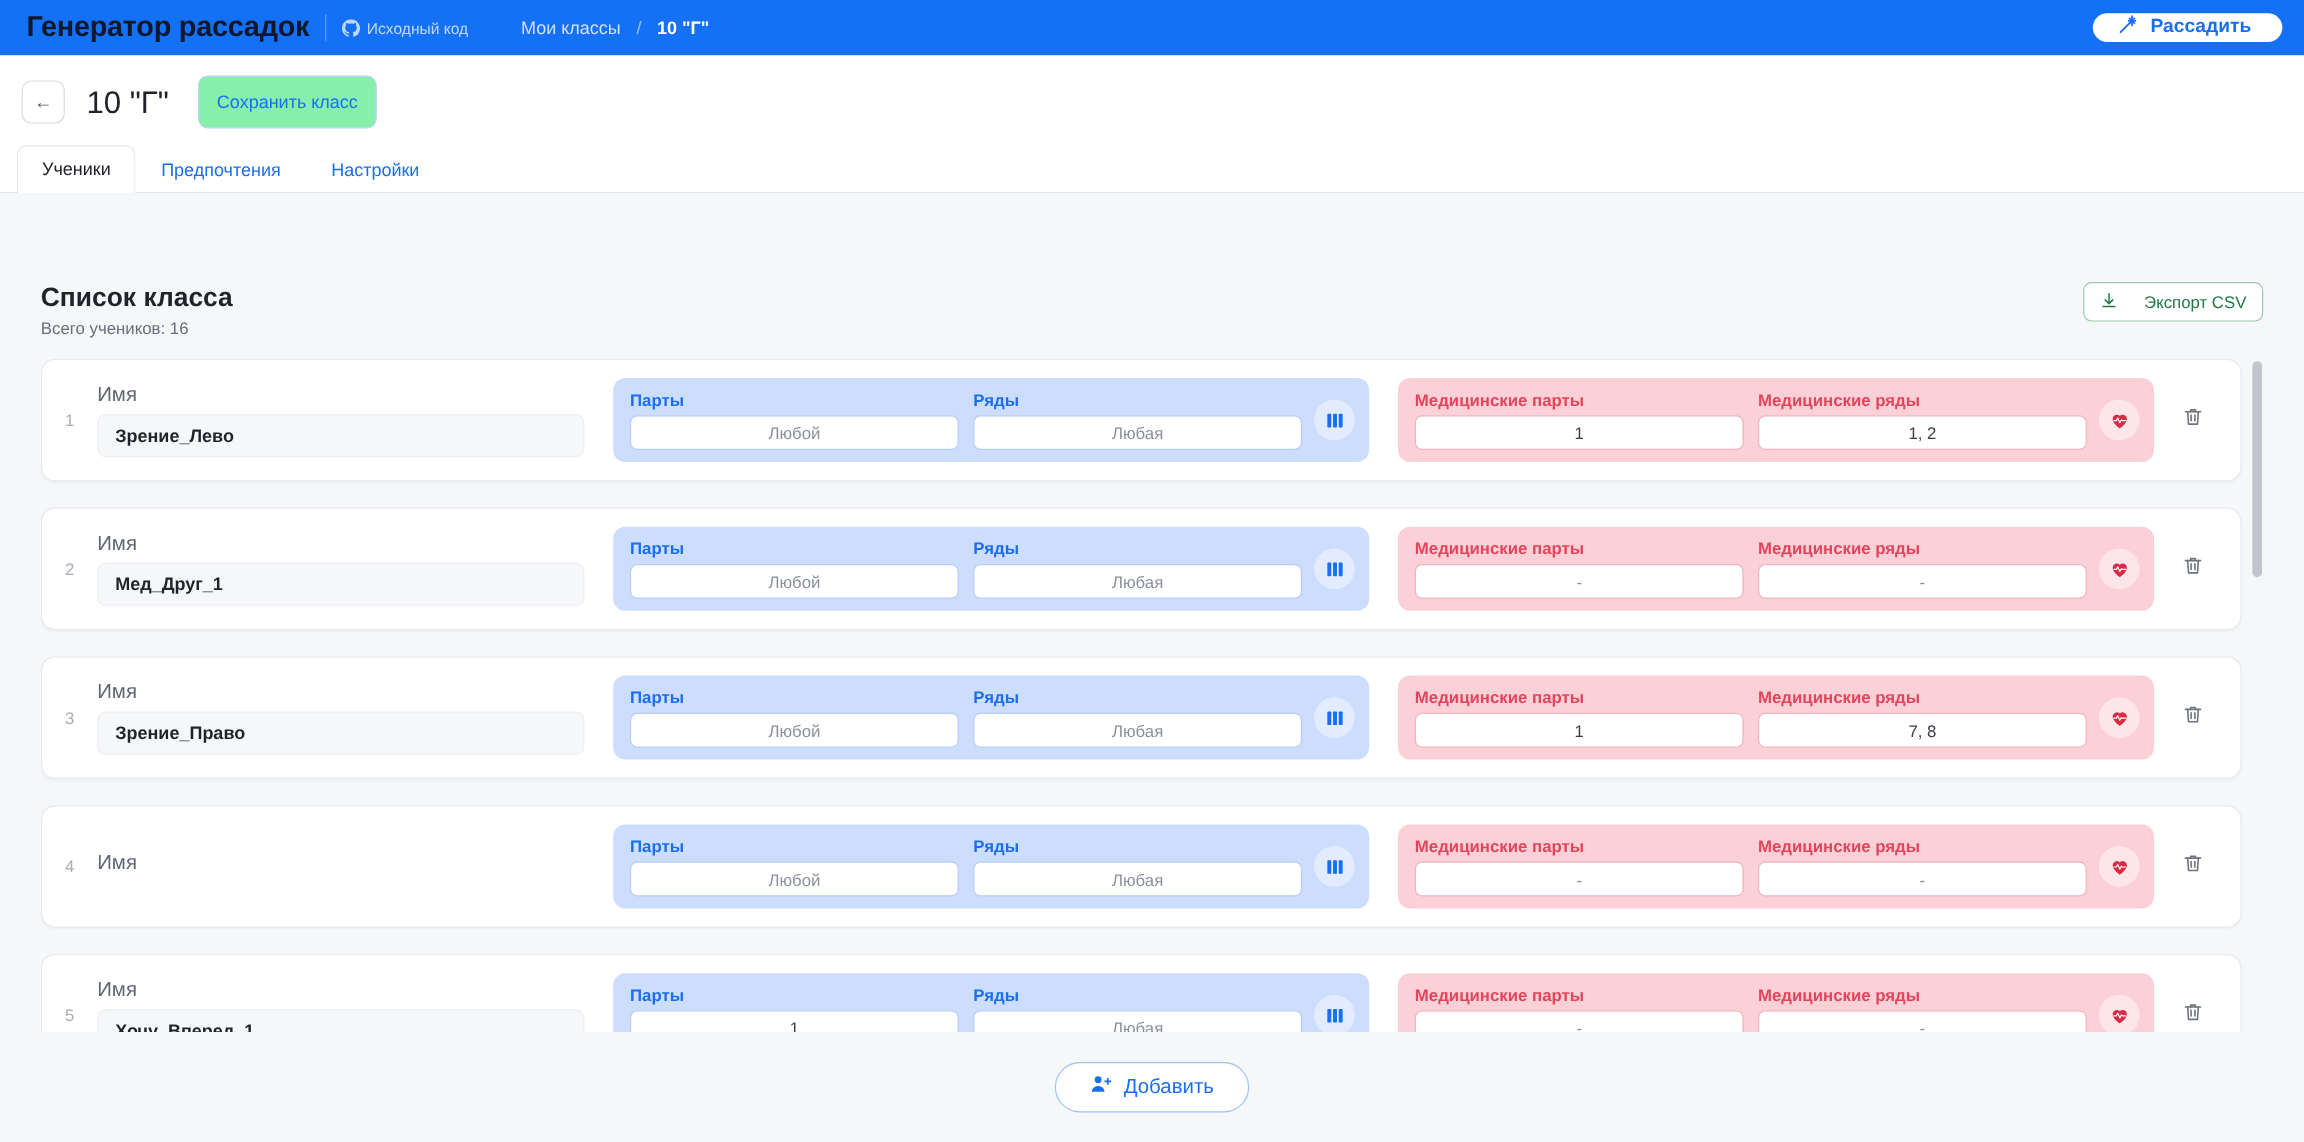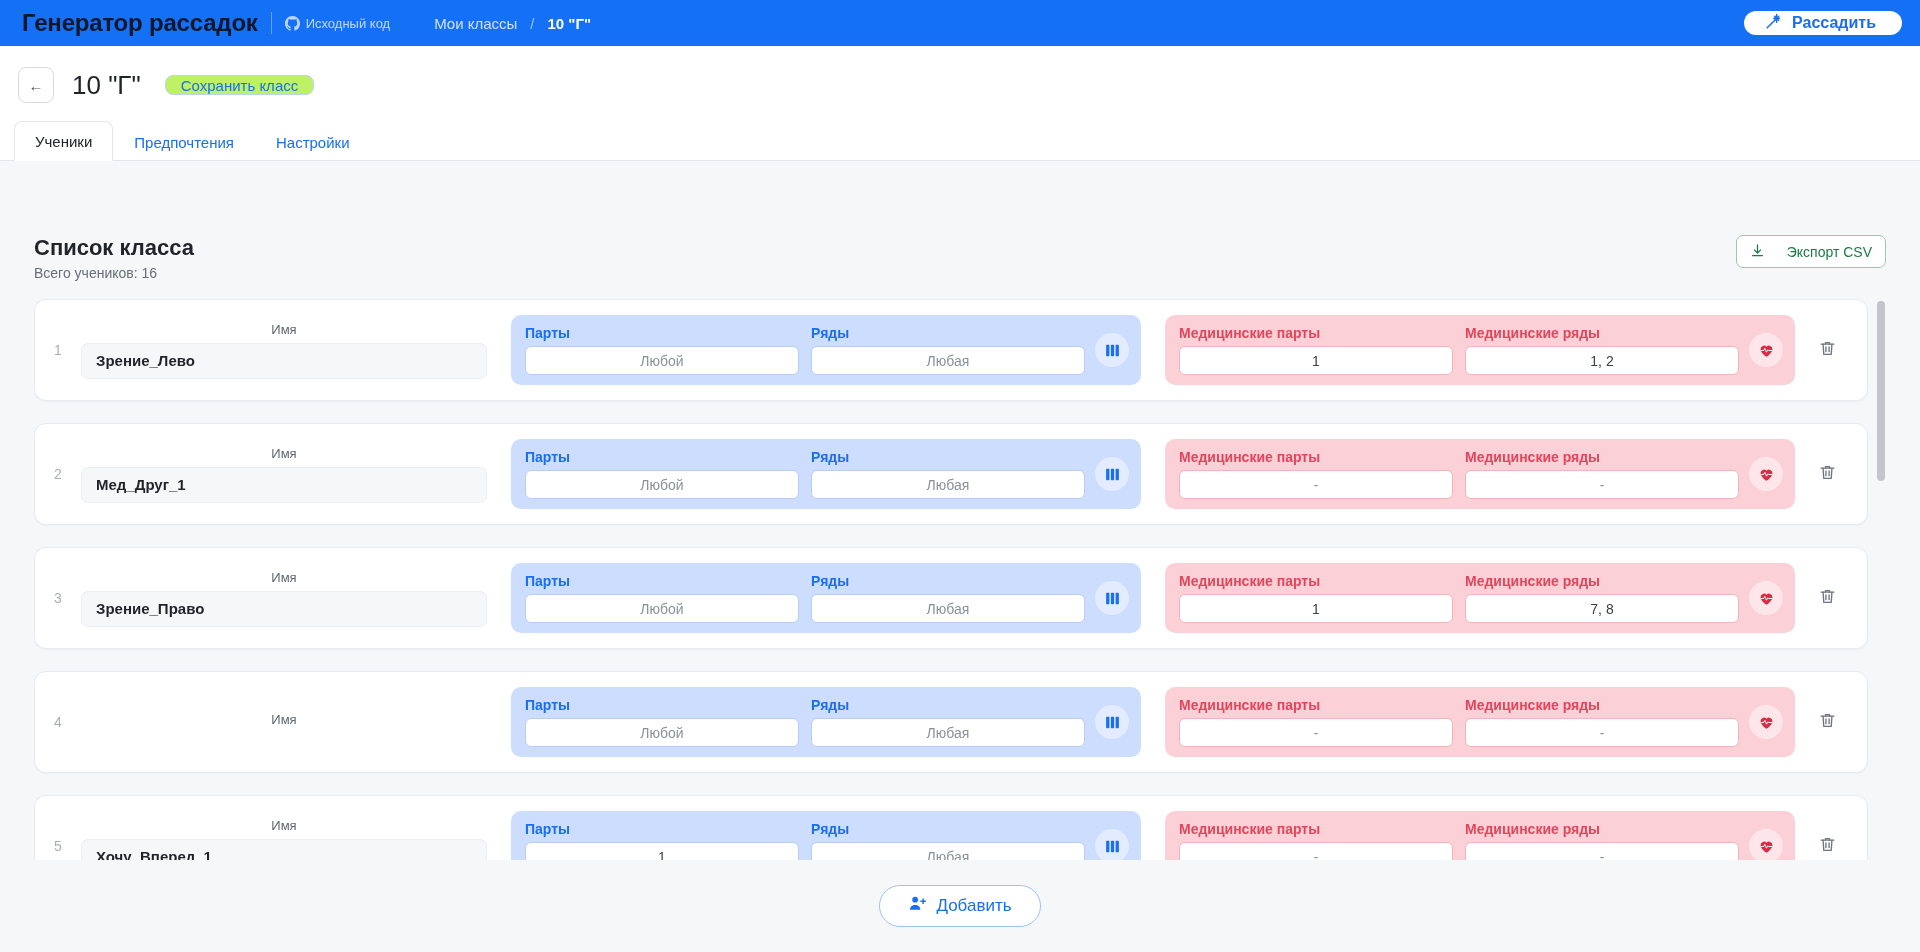--- a/index.html
+++ b/index.html
@@ -84,24 +84,24 @@
     cursor: pointer;
   }
   .class-title {
     font-size: 26px;
     color: #20242a;
     font-weight: normal;
     margin-left: 4px;
   }
   .save-btn {
     margin-left: 10px;
-    height: 20px;
+    height: 44px;
     border: 1px solid #b9d3fb;
     border-radius: 8px;
-    background: #bef264;
+    background: #86efac;
     color: #1a6ef0;
     font-size: 15px;
     padding: 0 15px;
     cursor: pointer;
     font-family: inherit;
   }
 
   
   .tabs {
     display: flex;
@@ -179,21 +179,21 @@
   }
   .row-num {
     width: 46px;
     text-align: center;
     color: #a8aeb7;
     font-size: 14px;
     flex: 0 0 46px;
   }
   .name-cell { flex: 0 0 406px; }
   .cell-label {
-    font-size: 13px; color: #5f6772; margin-bottom: 6px; text-align: center;
+    font-size: 17px; color: #5f6772; margin-bottom: 6px;
   }
   .name-input {
     height: 36px;
     background: #f6f7f9;
     border: 1px solid #eceef1;
     border-radius: 7px;
     display: flex; align-items: center;
     padding: 0 14px;
     font-size: 15px; font-weight: bold; color: #1f232a;
     cursor: text;

